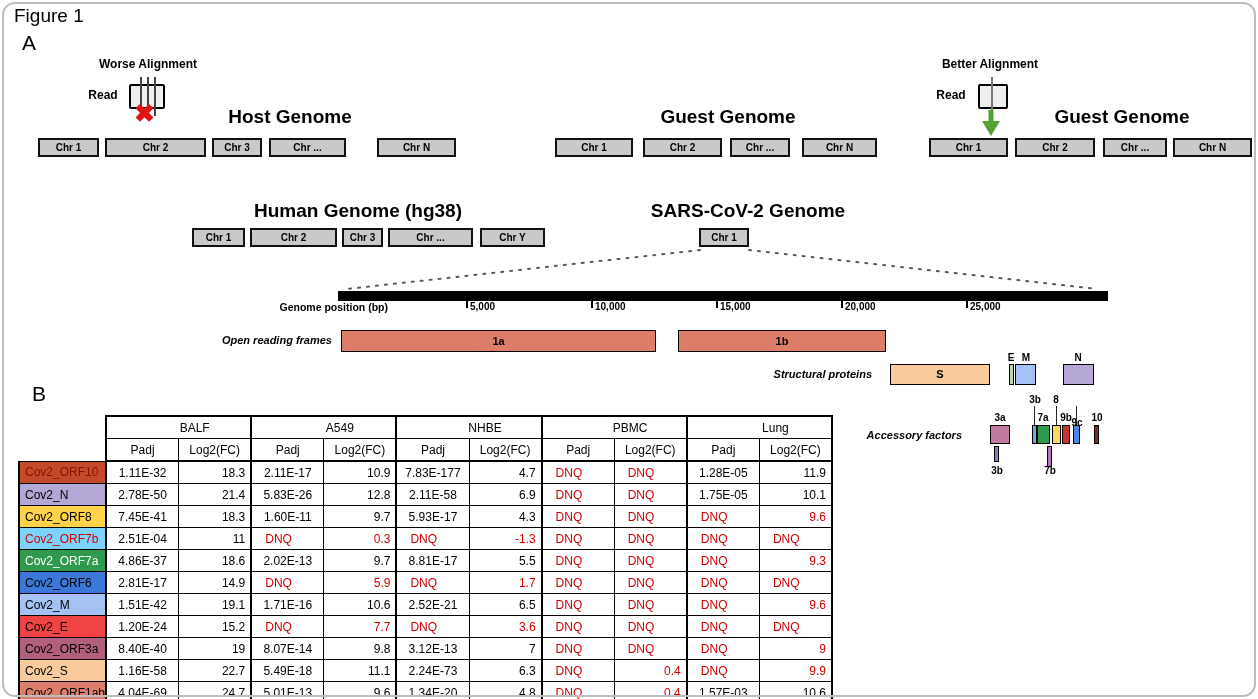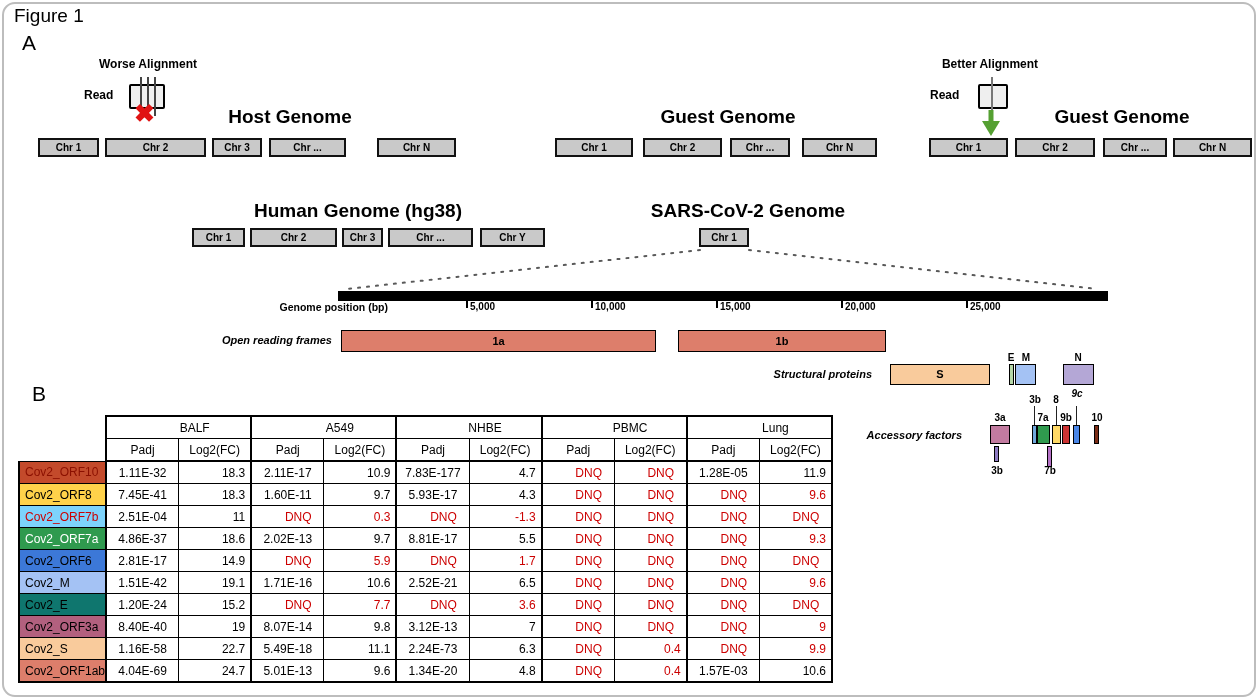--- a/index.html
+++ b/index.html
@@ -4,21 +4,21 @@
 <style>
   html,body{margin:0;padding:0;background:#fff;}
   #fig{position:relative;width:1258px;height:699px;background:#fff;overflow:hidden;
        font-family:"Liberation Sans",sans-serif;color:#000;}
   .frame{position:absolute;inset:2px;border:2px solid #bdbdbd;border-radius:13px;pointer-events:none;}
   .abs{position:absolute;}
   .figlabel{font-size:19px;}
   .panellabel{font-size:21px;}
   .title{font-size:20px;transform:translateX(-50%);white-space:nowrap;}
   .caption{font-weight:bold;font-size:12px;transform:translateX(-50%);white-space:nowrap;}
-  .readlab{font-weight:bold;font-size:12px;text-align:left;}
+  .readlab{font-weight:bold;font-size:12px;text-align:center;}
   .heading{font-weight:bold;font-size:19px;transform:translateX(-50%);white-space:nowrap;}
   .chr{position:absolute;height:19px;background:#c9c9c9;border:2px solid #111;box-sizing:border-box;
        font-weight:bold;font-size:10px;text-align:center;line-height:15px;}
   .readbox{position:absolute;top:84px;height:25px;background:#efefef;border:2.5px solid #000;
        box-sizing:border-box;border-radius:2px;}
   .mline{position:absolute;width:1.5px;background:#444;}
   .cross{font-size:25px;font-weight:bold;color:#e01313;line-height:1;}
   .gbar{position:absolute;left:338px;top:291px;width:770px;height:10px;background:#000;}
   .tickmark{position:absolute;top:301px;width:2px;height:7px;background:#000;}
   .ticklabel{position:absolute;top:301px;font-weight:bold;font-size:10px;white-space:nowrap;}
@@ -39,21 +39,21 @@
   th{font-weight:normal;text-align:center;}
   .blank{border:none;}
   .gl{border-left-width:2px;}
   .tb{border-top-width:2px;padding-left:32px;}
   .hb{border-bottom-width:2px;}
   .rr{border-right-width:2px;}
   .bb{border-bottom-width:2px;}
   .gene{text-align:left;padding-left:5px;border-left-width:2px;}
   .padj{text-align:center;}
   .lfc{text-align:right;padding-right:5px;}
-  .dnq{text-align:center;padding-left:21px;color:#c00;}
+  .dnq{text-align:left;padding-left:13px;color:#c00;}
   .red{color:#c00;}
 </style>
 </head>
 <body>
 
 <div id="fig">
 
   <svg class="abs" width="1258" height="699" style="left:0;top:0;pointer-events:none;">
     <line x1="700" y1="250" x2="347" y2="289" stroke="#595959" stroke-width="2" stroke-dasharray="2 7" stroke-linecap="round"></line>
     <line x1="749" y1="250" x2="1097" y2="289" stroke="#595959" stroke-width="2" stroke-dasharray="2 7" stroke-linecap="round"></line>
@@ -136,20 +136,33 @@
             <td class="padj gl">2.11E-17</td>
             <td class="lfc">10.9</td>
             <td class="padj gl">7.83E-177</td>
             <td class="lfc">4.7</td>
             <td class="dnq red gl">DNQ</td>
             <td class="dnq red">DNQ</td>
             <td class="padj gl">1.28E-05</td>
             <td class="lfc rr">11.9</td>
           </tr>
           <tr>
+            <td class="gene" style="background: rgb(180, 167, 214); color: rgb(0, 0, 0);">Cov2_N</td>
+            <td class="padj gl">2.78E-50</td>
+            <td class="lfc">21.4</td>
+            <td class="padj gl">5.83E-26</td>
+            <td class="lfc">12.8</td>
+            <td class="padj gl">2.11E-58</td>
+            <td class="lfc">6.9</td>
+            <td class="dnq red gl">DNQ</td>
+            <td class="dnq red">DNQ</td>
+            <td class="padj gl">1.75E-05</td>
+            <td class="lfc rr">10.1</td>
+          </tr>
+          <tr>
             <td class="gene" style="background: rgb(255, 210, 74); color: rgb(0, 0, 0);">Cov2_ORF8</td>
             <td class="padj gl">7.45E-41</td>
             <td class="lfc">18.3</td>
             <td class="padj gl">1.60E-11</td>
             <td class="lfc">9.7</td>
             <td class="padj gl">5.93E-17</td>
             <td class="lfc">4.3</td>
             <td class="dnq red gl">DNQ</td>
             <td class="dnq red">DNQ</td>
             <td class="dnq red gl">DNQ</td>
@@ -201,21 +214,21 @@
             <td class="padj gl">1.71E-16</td>
             <td class="lfc">10.6</td>
             <td class="padj gl">2.52E-21</td>
             <td class="lfc">6.5</td>
             <td class="dnq red gl">DNQ</td>
             <td class="dnq red">DNQ</td>
             <td class="dnq red gl">DNQ</td>
             <td class="lfc red rr">9.6</td>
           </tr>
           <tr>
-            <td class="gene" style="background: #0f766e; color: rgb(0, 0, 0);">Cov2_E</td>
+            <td class="gene" style="background: #ef4444; color: rgb(0, 0, 0);">Cov2_E</td>
             <td class="padj gl">1.20E-24</td>
             <td class="lfc">15.2</td>
             <td class="dnq red gl">DNQ</td>
             <td class="lfc red">7.7</td>
             <td class="dnq red gl">DNQ</td>
             <td class="lfc red">3.6</td>
             <td class="dnq red gl">DNQ</td>
             <td class="dnq red">DNQ</td>
             <td class="dnq red gl">DNQ</td>
             <td class="dnq red rr">DNQ</td>
@@ -306,21 +319,21 @@
     <div class="abox" style="left: 994px; top: 446px; width: 5px; height: 16px; background: rgb(142, 124, 195);"></div>
     <div class="abox" style="left: 1032px; top: 425px; width: 5px; height: 19px; background: rgb(111, 168, 220);"></div>
     <div class="abox" style="left: 1037px; top: 425px; width: 13px; height: 19px; background: rgb(47, 154, 78);"></div>
     <div class="abox" style="left: 1047px; top: 446px; width: 5px; height: 21px; background: rgb(181, 113, 198);"></div>
     <div class="abox" style="left: 1052px; top: 425px; width: 9px; height: 19px; background: rgb(255, 217, 102);"></div>
     <div class="abox" style="left: 1062px; top: 425px; width: 8px; height: 19px; background: rgb(204, 51, 51);"></div>
     <div class="abox" style="left: 1073px; top: 425px; width: 7px; height: 19px; background: rgb(74, 134, 232);"></div>
     <div class="abox" style="left: 1094px; top: 425px; width: 5px; height: 19px; background: rgb(123, 45, 22);"></div>
     <div class="alab" style="left: 1035px; top: 394px;">3b</div>
     <div class="alab" style="left: 1056px; top: 394px;">8</div>
-    <div class="alab" style="left: 1077px; top: 388px; font-style: italic;">9c</div>
+    <div class="alab" style="left: 1077px; top: 417px;">9c</div>
     <div class="alab" style="left: 1000px; top: 412px;">3a</div>
     <div class="alab" style="left: 1043px; top: 412px;">7a</div>
     <div class="alab" style="left: 1066px; top: 412px;">9b</div>
     <div class="alab" style="left: 1097px; top: 412px;">10</div>
     <div class="alab" style="left: 997px; top: 465px;">3b</div>
     <div class="alab" style="left: 1050px; top: 465px;">7b</div>
     <div class="aline" style="left: 1034px; top: 406px; height: 19px;"></div>
     <div class="aline" style="left: 1056px; top: 406px; height: 19px;"></div>
     <div class="aline" style="left: 1076px; top: 406px; height: 19px;"></div>
   </div>

